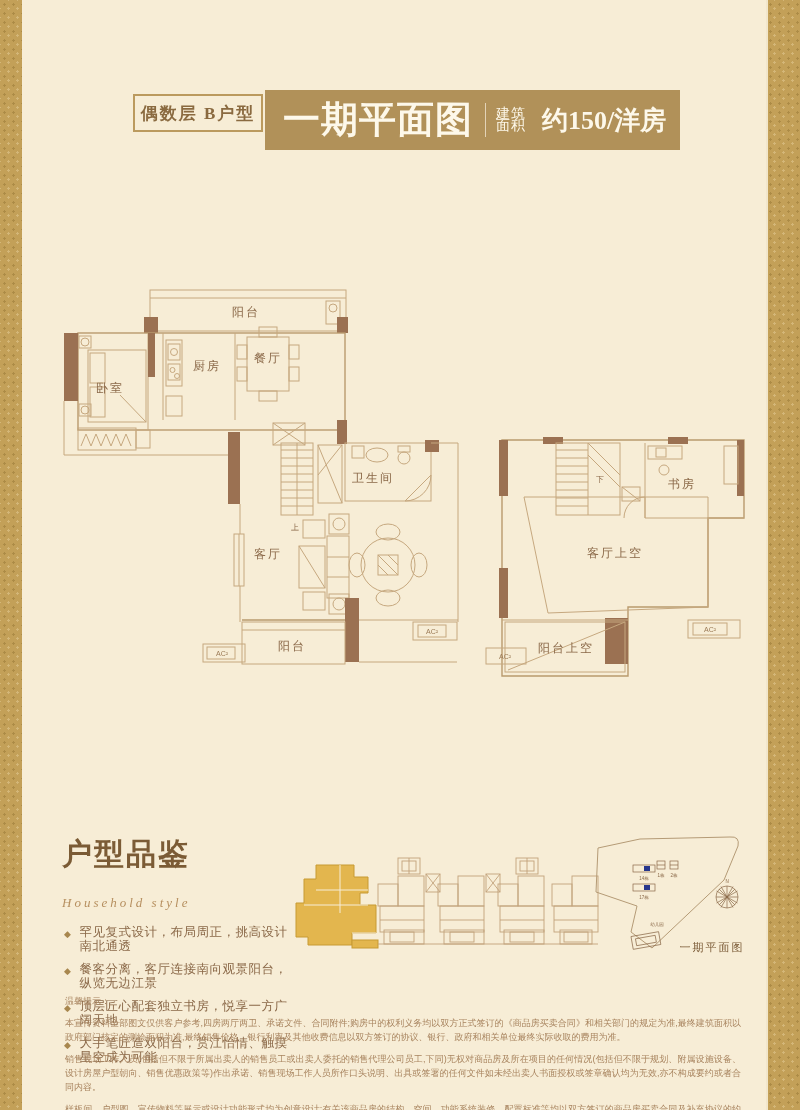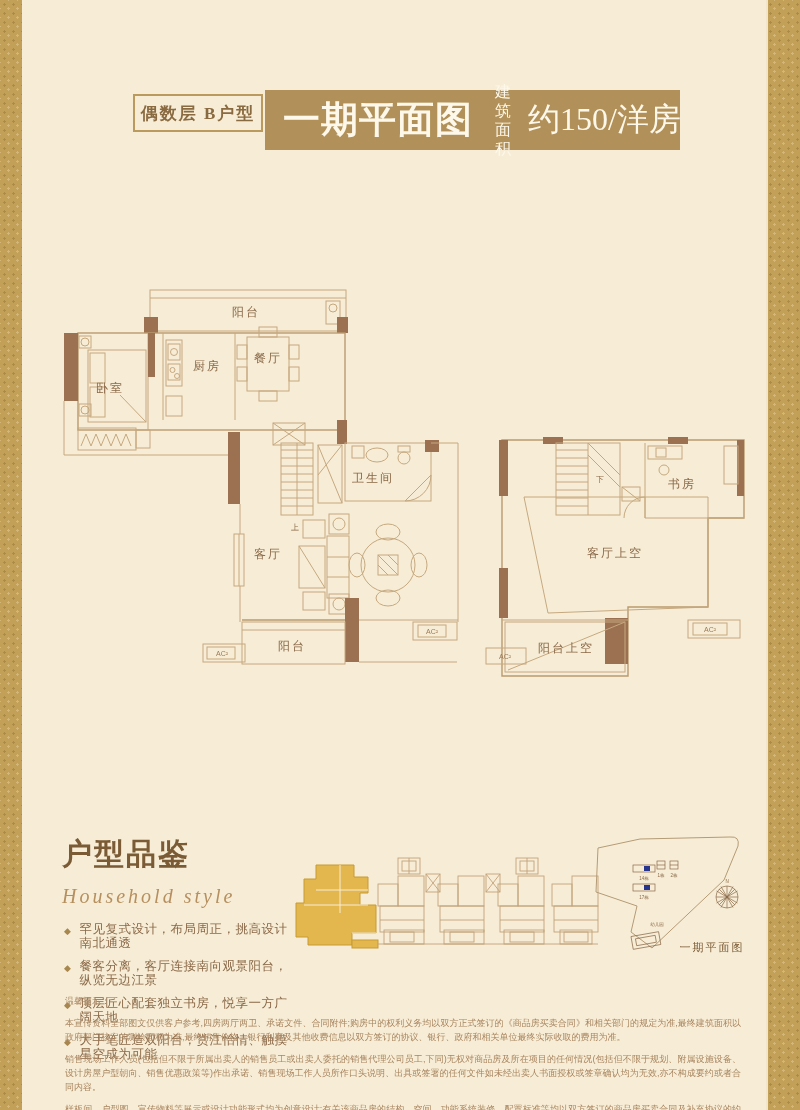--- a/index.html
+++ b/index.html
@@ -13,37 +13,37 @@
   .gold-border.right{left:766px;width:34px;box-shadow:inset 2px 0 0 #f1e6cc;}
 
   
   .unit-tag{position:absolute;left:133px;top:94px;width:130px;height:38px;
     border:2px solid #bb9a5e;box-sizing:border-box;display:flex;align-items:center;justify-content:center;
     color:#8a6a40;font-family:"Liberation Serif","DejaVu Serif",serif;font-size:17px;letter-spacing:2px;font-weight:bold;}
   .banner{position:absolute;left:265px;top:90px;width:415px;height:60px;background:#b19159;
     display:flex;align-items:center;color:#fdf8ea;font-family:"Liberation Serif","DejaVu Serif",serif;}
   .banner .main-title{font-size:37px;font-weight:bold;letter-spacing:1px;margin-left:18px;white-space:nowrap;}
   .banner .divider{width:1px;height:34px;background:rgba(253,248,234,.65);margin:0 10px 0 12px;}
-  .banner .area-label{font-size:16px;line-height:19px;letter-spacing:1px;}
-  .banner .area-value{font-size:32px;font-weight:normal;margin-left:16px;letter-spacing:0;white-space:nowrap;}
+  .banner .area-label{font-size:14px;line-height:12px;letter-spacing:1px;}
+  .banner .area-value{font-size:26px;font-weight:bold;margin-left:16px;letter-spacing:0;white-space:nowrap;}
 
   
   .plan{position:absolute;left:60px;top:280px;width:700px;height:400px;}
   .ln{fill:none;stroke:#c6a87f;stroke-width:1;}
   .lnb{fill:none;stroke:#b99a6e;stroke-width:1.4;}
   .wall{fill:#9b7152;stroke:none;}
   text.rm{font-size:12px;fill:#8a6848;letter-spacing:2px;text-anchor:middle;font-family:"Liberation Sans","DejaVu Sans",sans-serif;}
   text.sm{font-size:7px;fill:#9b7a55;letter-spacing:0;text-anchor:middle;}
   text.tiny{font-size:8px;fill:#8a6848;text-anchor:middle;}
 
   
   .apprec{position:absolute;left:62px;top:834px;width:230px;}
   .apprec-title-row{display:flex;align-items:baseline;gap:10px;flex-direction:column;}
   .apprec-title{font-family:"Liberation Serif","DejaVu Serif",serif;font-size:30px;font-weight:bold;color:#7b5b35;letter-spacing:2px;}
-  .apprec-sub{font-family:"Liberation Serif","DejaVu Serif",serif;font-style:italic;font-size:20px;color:#b68f5f;letter-spacing:3px;}
+  .apprec-sub{font-family:"Liberation Serif","DejaVu Serif",serif;font-style:italic;font-size:13px;color:#b68f5f;letter-spacing:3px;margin-top:10px;}
   .apprec ul{list-style:none;margin:14px 0 0 0;padding:0;}
   .apprec li{display:flex;align-items:flex-start;margin-bottom:9px;color:#8a6848;font-size:12.5px;letter-spacing:.5px;line-height:14px;}
   .apprec .dia{color:#a8874e;font-size:9px;margin:2px 8px 0 2px;}
 
   .keyplan{position:absolute;left:293px;top:853px;width:309px;height:104px;}
   .kl{fill:none;stroke:#c2a27b;stroke-width:.9;}
   .gold{fill:#e3b64e;stroke:#c79a33;stroke-width:1;}
   .gwhite{fill:none;stroke:#f7edd6;stroke-width:1;}
 
   .siteplan{position:absolute;left:595px;top:823px;width:170px;height:148px;}

